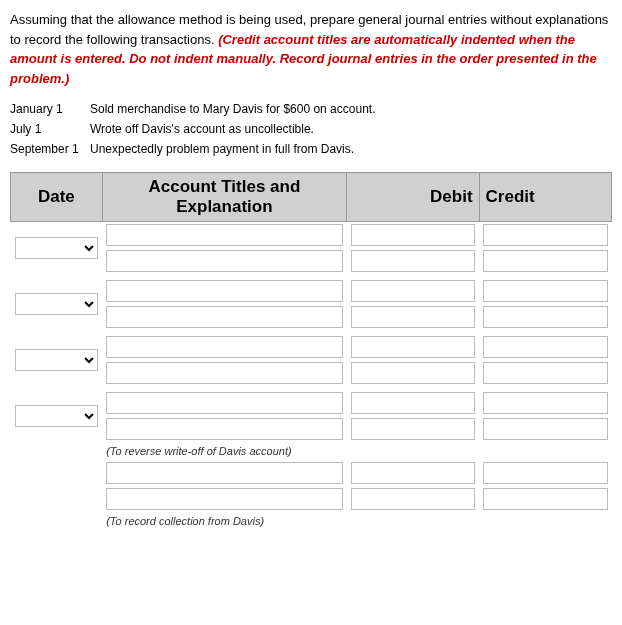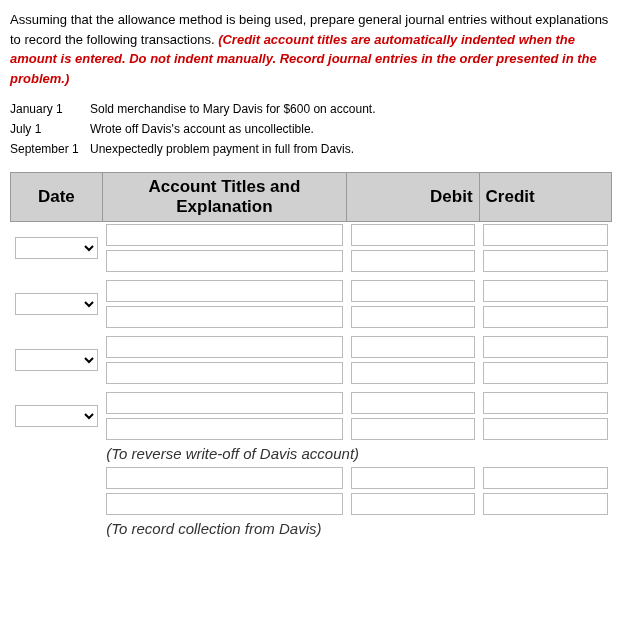--- a/index.html
+++ b/index.html
@@ -97,21 +97,21 @@
       height: 22px;
       border: 1px solid #bbb;
       background: #fff;
       font-size: 11px;
       padding: 1px 3px;
       appearance: auto;
     }
 
     .note-row td {
       padding: 3px 4px;
-      font-size: 15px;
+      font-size: 11px;
       color: #333;
       font-style: italic;
     }
 
     .spacer-row td {
       height: 4px;
     }
   </style>
 </head>
 <body>

